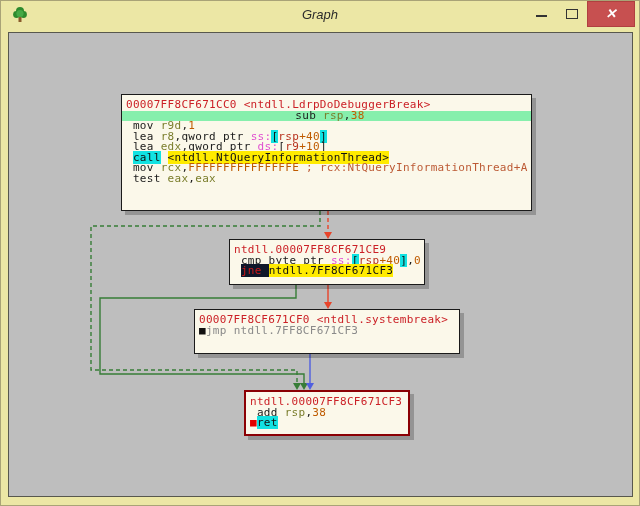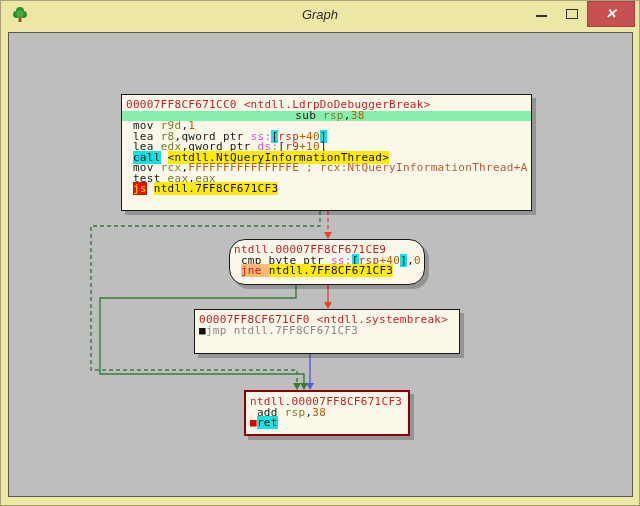--- a/index.html
+++ b/index.html
@@ -31,21 +31,21 @@
   .t-reg{color:#7a7d2b;}
   .t-val{color:#bf5b00;}
   .t-seg{color:#e04fd0;}
   .t-brk{background:#12e2e2;color:#111;}
   .t-mreg{color:#b8321e;}
   .t-cmt{color:#bc5a35;}
   .t-gray{color:#8a8a8a;}
   .t-callhl{background:#12e2e2;color:#111;}
   .t-target{background:#ffeb00;color:#111;}
   .t-js{background:#e41400;color:#ffe400;}
-  .t-jne{background:#fdba74;color:#d01818;}
+  .t-jne{background:#0f172a;color:#d01818;}
   .t-ret{background:#12e2e2;color:#111;}
   .t-sqred{color:#e00000;}
   .t-sqblk{color:#111;}
 </style>
 </head>
 <body>
 
 <div class="window">
 
   <div class="titlebar">
@@ -86,23 +86,22 @@
   <div id="blocks">
       <div class="block" style="left: 120px; top: 93px; width: 411px; height: 117px;">
         <div class="row"><span class="t-hdr">00007FF8CF671CC0 &lt;ntdll.LdrpDoDebuggerBreak&gt;</span></div>
         <div class="row sel"><span class="t-mn"> sub </span><span class="t-reg">rsp</span><span class="t-mn">,</span><span class="t-val">38</span></div>
         <div class="row"><span class="t-mn"> mov </span><span class="t-reg">r9d</span><span class="t-mn">,</span><span class="t-val">1</span></div>
         <div class="row"><span class="t-mn"> lea </span><span class="t-reg">r8</span><span class="t-mn">,qword ptr </span><span class="t-seg">ss:</span><span class="t-brk">[</span><span class="t-mreg">rsp</span><span class="t-val">+40</span><span class="t-brk">]</span></div>
         <div class="row"><span class="t-mn"> lea </span><span class="t-reg">edx</span><span class="t-mn">,qword ptr </span><span class="t-seg">ds:</span><span class="t-mn">[</span><span class="t-mreg">r9</span><span class="t-val">+10</span><span class="t-mn">]</span></div>
         <div class="row"><span class="t-mn"> </span><span class="t-callhl">call</span><span class="t-mn"> </span><span class="t-target">&lt;ntdll.NtQueryInformationThread&gt;</span></div>
         <div class="row"><span class="t-mn"> mov </span><span class="t-reg">rcx</span><span class="t-mn">,</span><span class="t-val">FFFFFFFFFFFFFFFE</span><span class="t-cmt"> ; rcx:NtQueryInformationThread+A</span></div>
         <div class="row"><span class="t-mn"> test </span><span class="t-reg">eax</span><span class="t-mn">,</span><span class="t-reg">eax</span></div>
-        <div class="row"><span class="t-mn"> </span><span class="t-js">js</span><span class="t-mn"> </span><span class="t-target">ntdll.7FF8CF671CF3</span></div>
       </div>
-      <div class="block" style="left: 228px; top: 238px; width: 196px; height: 46px; border-radius: 16px;">
+      <div class="block" style="left: 228px; top: 238px; width: 196px; height: 46px;">
         <div class="row"><span class="t-hdr">ntdll.00007FF8CF671CE9</span></div>
         <div class="row"><span class="t-mn"> cmp byte ptr </span><span class="t-seg">ss:</span><span class="t-brk">[</span><span class="t-mreg">rsp</span><span class="t-val">+40</span><span class="t-brk">]</span><span class="t-mn">,</span><span class="t-val">0</span></div>
         <div class="row"><span class="t-mn"> </span><span class="t-jne">jne </span><span class="t-target">ntdll.7FF8CF671CF3</span></div>
       </div>
       <div class="block" style="left: 193px; top: 308px; width: 266px; height: 45px;">
         <div class="row"><span class="t-hdr">00007FF8CF671CF0 &lt;ntdll.systembreak&gt;</span></div>
         <div class="row"><span class="t-sqblk">■</span><span class="t-gray">jmp ntdll.7FF8CF671CF3</span></div>
       </div>
       <div class="block current" style="left: 243px; top: 389px; width: 166px; height: 46px;">
         <div class="row"><span class="t-hdr">ntdll.00007FF8CF671CF3</span></div>

